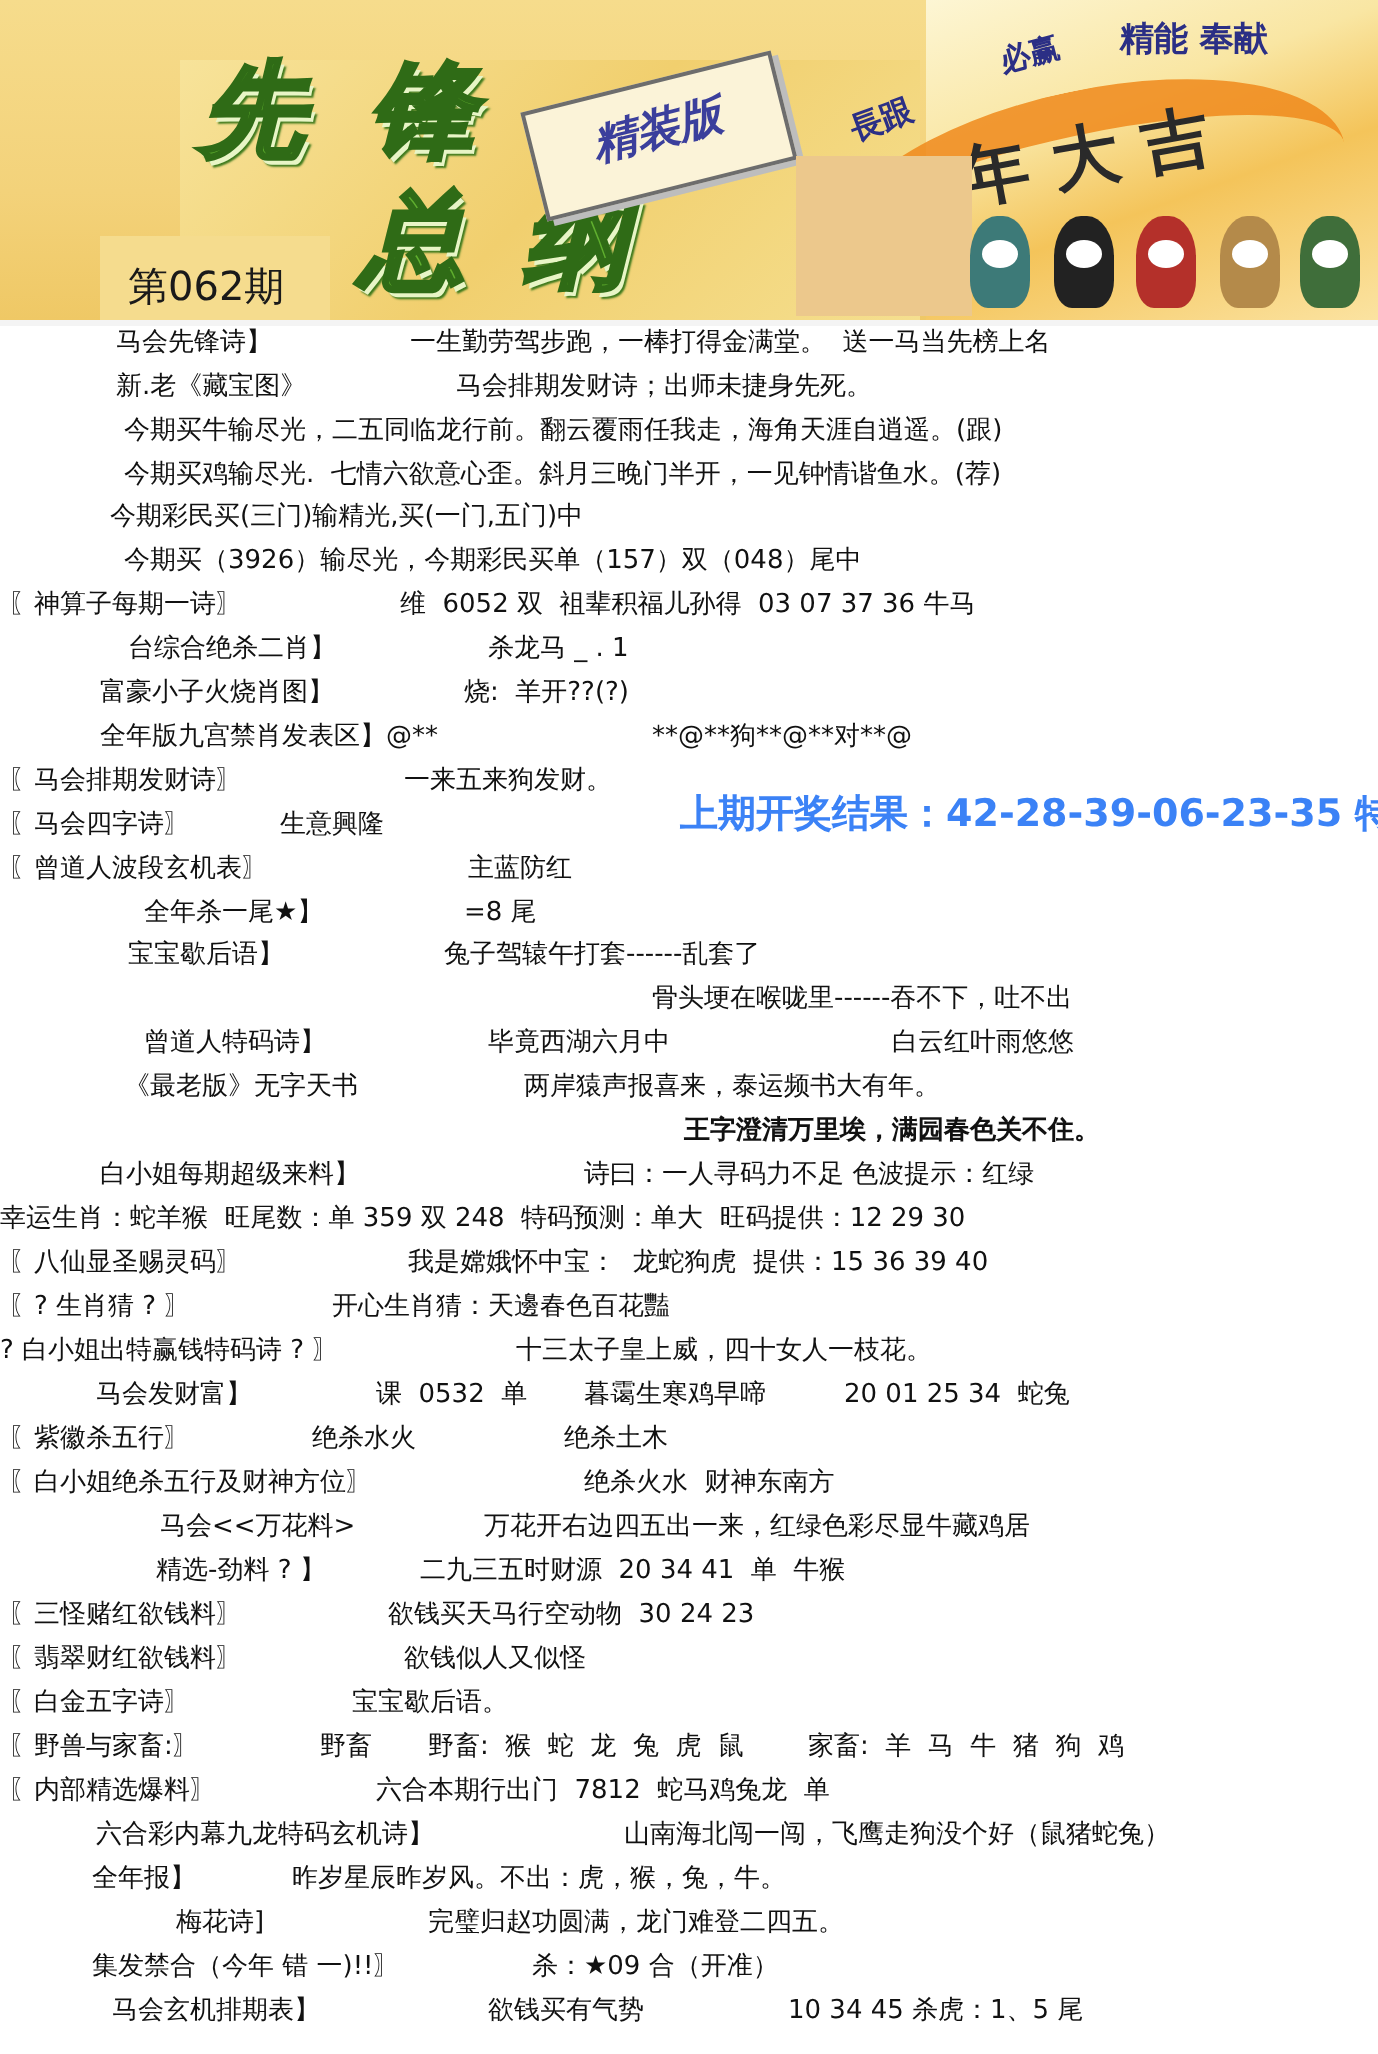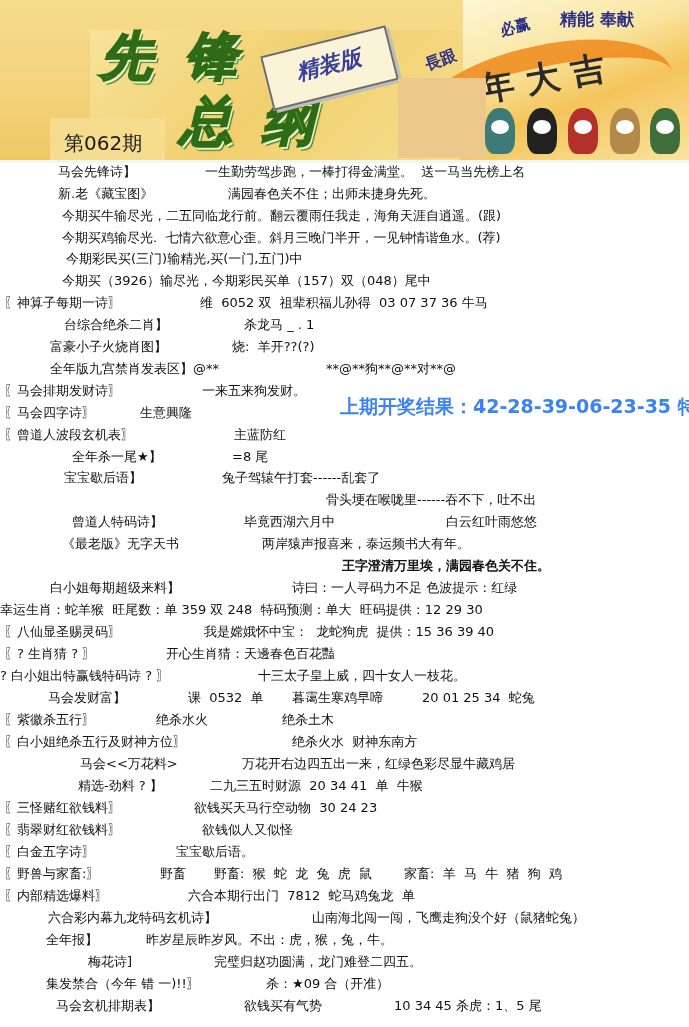--- a/index.html
+++ b/index.html
@@ -61,24 +61,24 @@
     </div>
   <div class="mascot" style="left:650px;background:#3f6e3a;">
       <div class="face"></div>
     </div>
 </div>
 
 <div class="noise" style="left:0;top:160px;width:689px;height:3px;"></div>
 
 <div class="lines" id="lines">
     <div class="ln" style="top: 164px; left: 0px;"><span class="seg" style="left: 58px;">马会先锋诗】</span><span class="seg" style="left: 205px;">一生勤劳驾步跑，一棒打得金满堂。  送一马当先榜上名</span></div>
-    <div class="ln" style="top: 186px; left: 0px;"><span class="seg" style="left: 58px;">新.老《藏宝图》</span><span class="seg" style="left: 228px;">满园春色关不住；出师未捷身先死。</span></div>
+    <div class="ln" style="top: 186px; left: 0px;"><span class="seg" style="left: 58px;">新.老《藏宝图》</span><span class="seg" style="left: 228px;">马会排期发财诗；出师未捷身先死。</span></div>
     <div class="ln" style="top: 208px; left: 0px;"><span class="seg" style="left: 62px;">今期买牛输尽光，二五同临龙行前。翻云覆雨任我走，海角天涯自逍遥。(跟)</span></div>
     <div class="ln" style="top: 230px; left: 0px;"><span class="seg" style="left: 62px;">今期买鸡输尽光.  七情六欲意心歪。斜月三晚门半开，一见钟情谐鱼水。(荐)</span></div>
-    <div class="ln" style="top: 251px; left: 0px;"><span class="seg" style="left: 55px; margin-left: 11px;">今期彩民买(三门)输精光,买(一门,五门)中</span></div>
+    <div class="ln" style="top: 251px; left: 0px;"><span class="seg" style="left: 55px;">今期彩民买(三门)输精光,买(一门,五门)中</span></div>
     <div class="ln" style="top: 273px; left: 0px;"><span class="seg" style="left: 62px;">今期买（3926）输尽光，今期彩民买单（157）双（048）尾中</span></div>
     <div class="ln" style="top: 295px; left: 0px;"><span class="seg" style="left: 4px;">〖神算子每期一诗〗</span><span class="seg" style="left: 200px;">维  6052 双  祖辈积福儿孙得  03 07 37 36 牛马</span></div>
     <div class="ln" style="top: 317px; left: 0px;"><span class="seg" style="left: 64px;">台综合绝杀二肖】</span><span class="seg" style="left: 244px;">杀龙马 _ . 1</span></div>
     <div class="ln" style="top: 339px; left: 0px;"><span class="seg" style="left: 50px;">富豪小子火烧肖图】</span><span class="seg" style="left: 232px;">烧:  羊开??(?)</span></div>
     <div class="ln" style="top: 361px; left: 0px;"><span class="seg" style="left: 50px;">全年版九宫禁肖发表区】@**</span><span class="seg" style="left: 326px;">**@**狗**@**对**@</span></div>
     <div class="ln" style="top: 383px; left: 0px;"><span class="seg" style="left: 4px;">〖马会排期发财诗〗</span><span class="seg" style="left: 202px;">一来五来狗发财。</span></div>
     <div class="ln" style="top: 405px; left: 0px;"><span class="seg" style="left: 4px;">〖马会四字诗〗</span><span class="seg" style="left: 140px;">生意興隆</span></div>
     <div class="ln" style="top: 427px; left: 0px;"><span class="seg" style="left: 4px;">〖曾道人波段玄机表〗</span><span class="seg" style="left: 234px;">主蓝防红</span></div>
     <div class="ln" style="top: 449px; left: 0px;"><span class="seg" style="left: 72px;">全年杀一尾★】</span><span class="seg" style="left: 232px;">=8 尾</span></div>
     <div class="ln" style="top: 470px; left: 0px;"><span class="seg" style="left: 64px;">宝宝歇后语】</span><span class="seg" style="left: 222px;">兔子驾辕午打套------乱套了</span></div>

